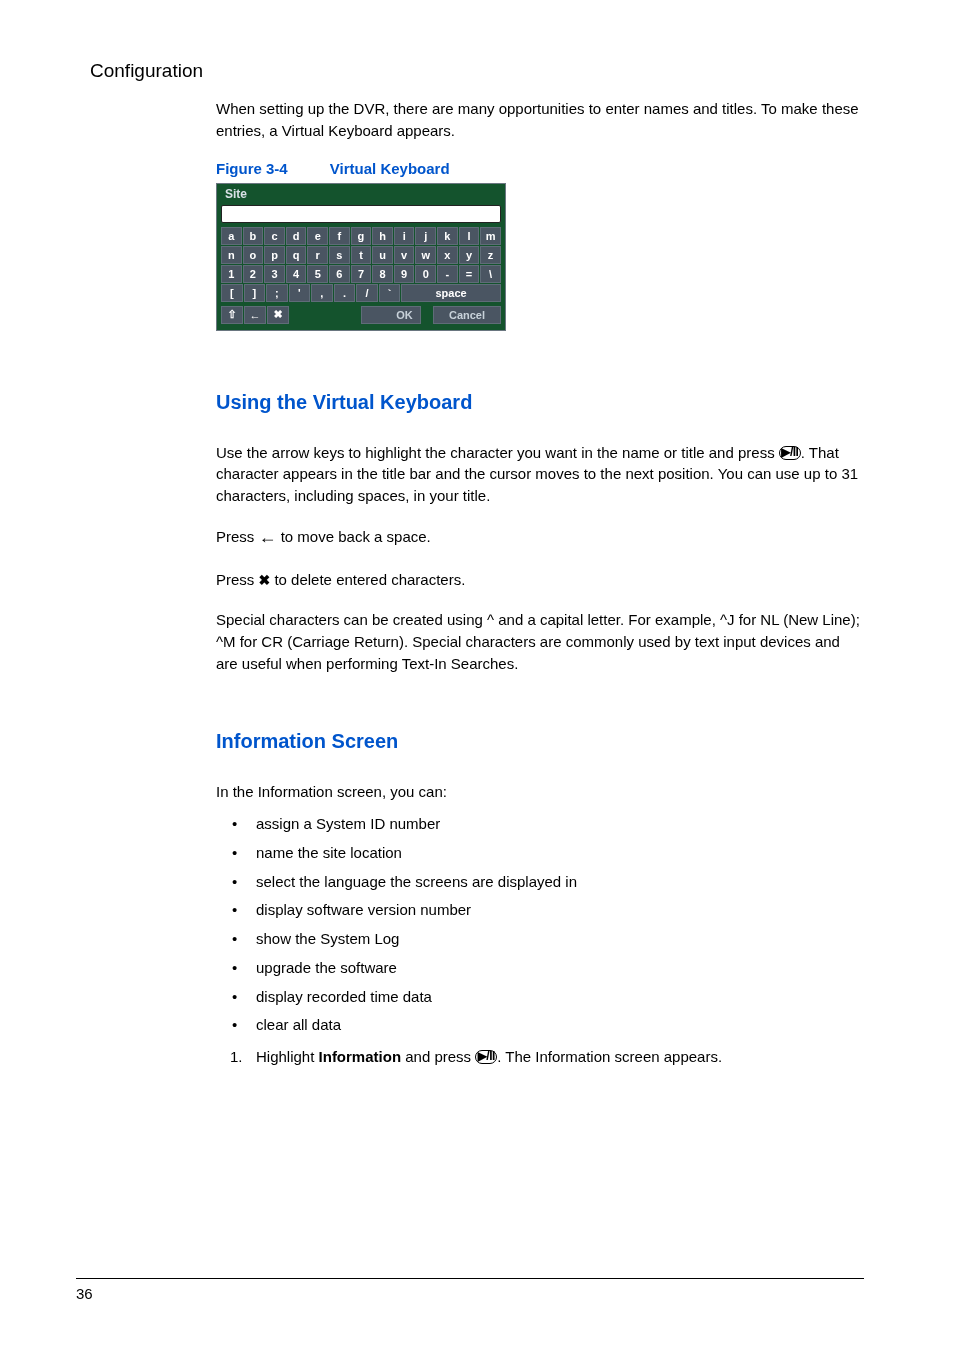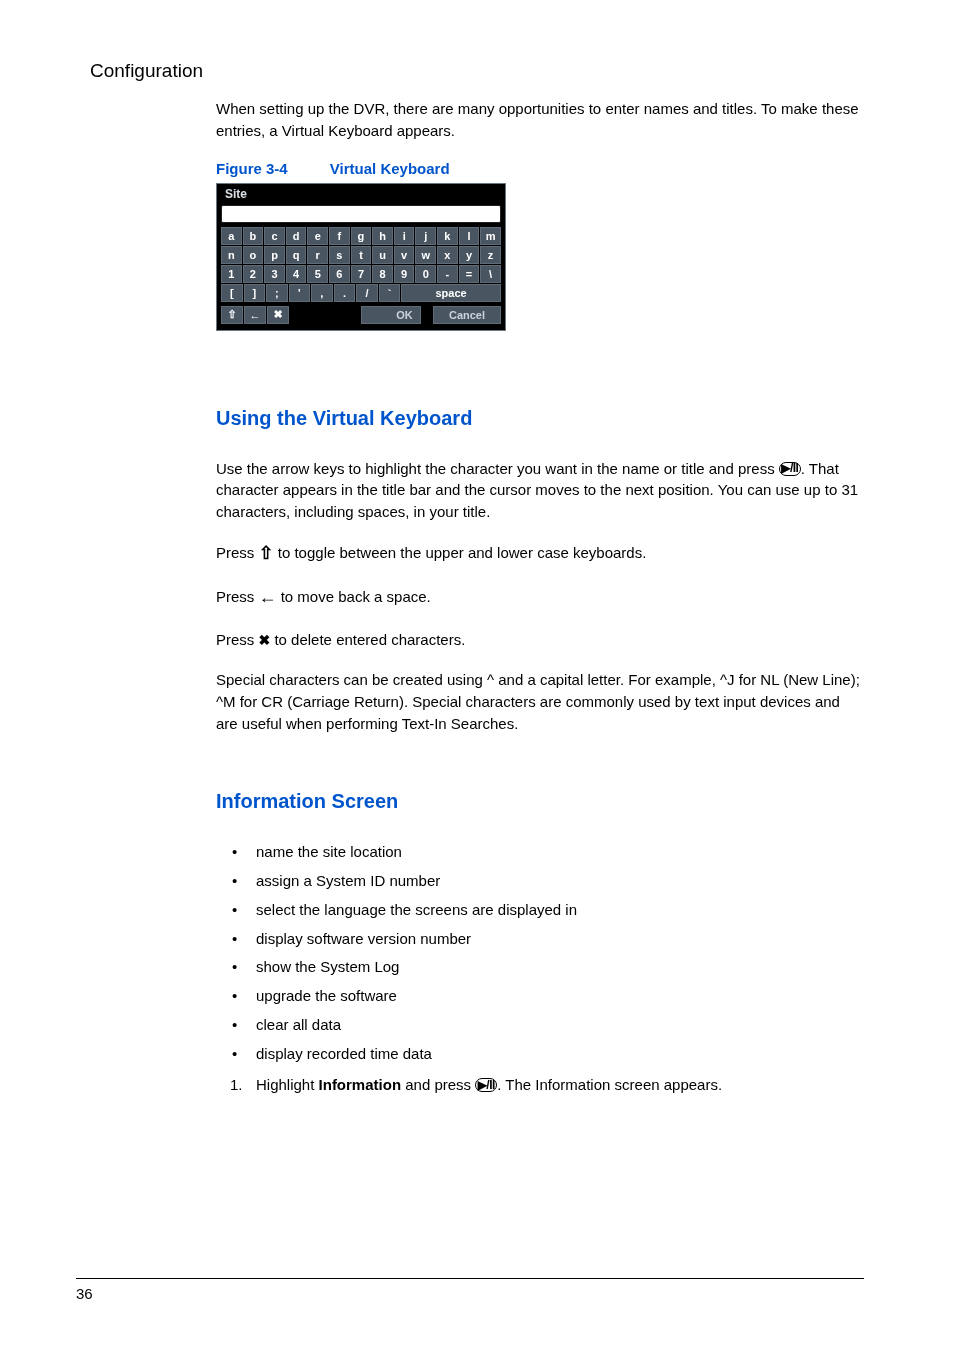--- a/index.html
+++ b/index.html
@@ -33,24 +33,24 @@
       font-weight: bold;
       color: #0055cc;
       margin-bottom: 6px;
     }
     .fig-num {
       margin-right: 38px;
     }
     
     .vk {
       width: 290px;
-      background: #000000;
+      background: #14532d;
       border: 1px solid #6a7680;
       padding: 3px 4px 6px 4px;
-      margin-bottom: 76px;
+      margin-bottom: 60px;
     }
     .vk-title-row {
       display:flex;
       align-items:center;
       margin-bottom:4px;
       padding-left:4px;
     }
     .vk-site-label {
       color: #d9e0e6;
       font-size: 12px;
@@ -280,46 +280,44 @@
       <div class="vk-btn vk-cancel">Cancel</div>
     </div>
   </div>
 
   <h2 class="h2-blue">Using the Virtual Keyboard</h2>
 
   <p class="body-text">
     <span>Use the arrow keys to highlight the character you want in the name or title and press </span><span class="inline-icon icon-enter">▶/II</span><span>. That character appears in the title bar and the cursor moves to the next position. You can use up to 31 characters, including spaces, in your title.</span>
   </p>
 
-  <p class="body-text">
-    <span>Press </span><span class="inline-icon" style="font-weight:bold; font-size:18px;">⇧</span><span> to toggle between the upper and lower case keyboards.</span>
-  </p>
 
   <p class="body-text">
     <span>Press </span><span class="inline-icon" style="font-weight:bold; font-size:18px;">←</span><span> to move back a space.</span>
   </p>
 
   <p class="body-text">
     <span>Press </span><span class="inline-icon" style="font-weight:bold; font-size:14px;">✖</span><span> to delete entered characters.</span>
   </p>
 
   <p class="body-text" style="margin-bottom:56px;">Special characters can be created using ^ and a capital letter. For example, ^J for NL (New Line); ^M for CR (Carriage Return). Special characters are commonly used by text input devices and are useful when performing Text-In Searches.</p>
 
   <h2 class="h2-blue">Information Screen</h2>
 
+  <p class="body-text" style="margin-bottom:10px;">In the Information screen, you can:</p>
 
   <ul class="list-bullets">
+    <li>assign a System ID number</li>
     <li>name the site location</li>
-    <li>assign a System ID number</li>
     <li>select the language the screens are displayed in</li>
     <li>display software version number</li>
     <li>show the System Log</li>
     <li>upgrade the software</li>
+    <li>display recorded time data</li>
     <li>clear all data</li>
-    <li>display recorded time data</li>
   </ul>
 
   <div class="numbered-step">
     <span class="num">1.</span>
     <span>Highlight </span><strong>Information</strong><span> and press </span><span class="inline-icon icon-enter">▶/II</span><span>. The Information screen appears.</span>
   </div>
 
 </div>
 
 <div class="page-footer">

